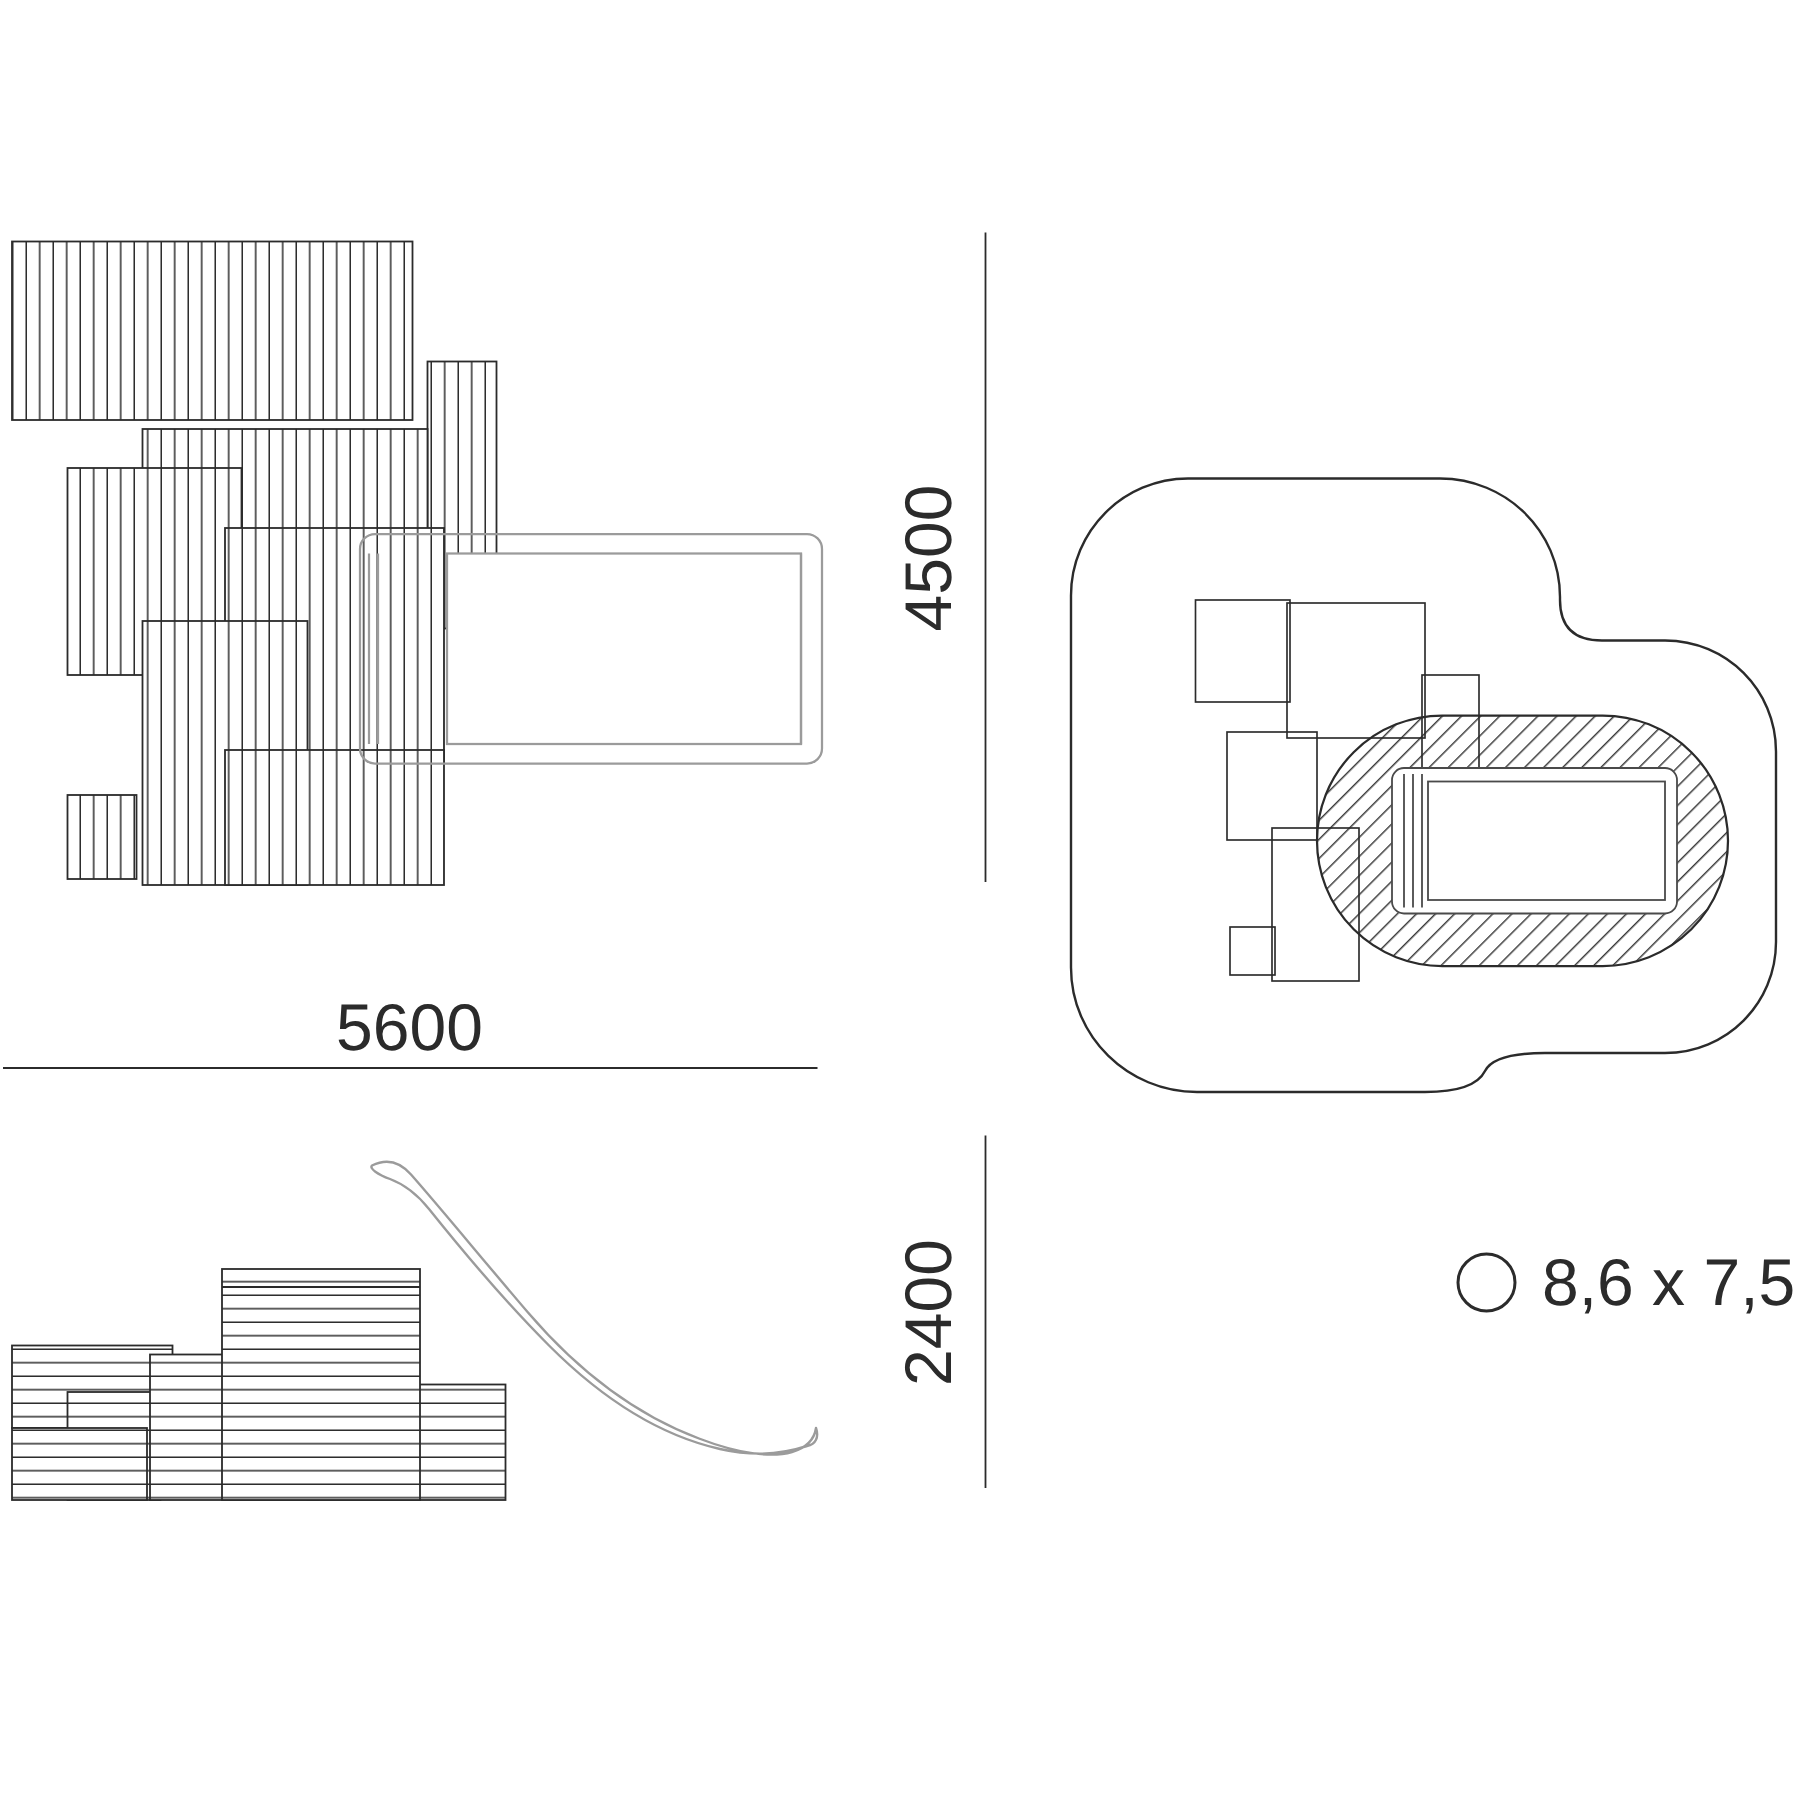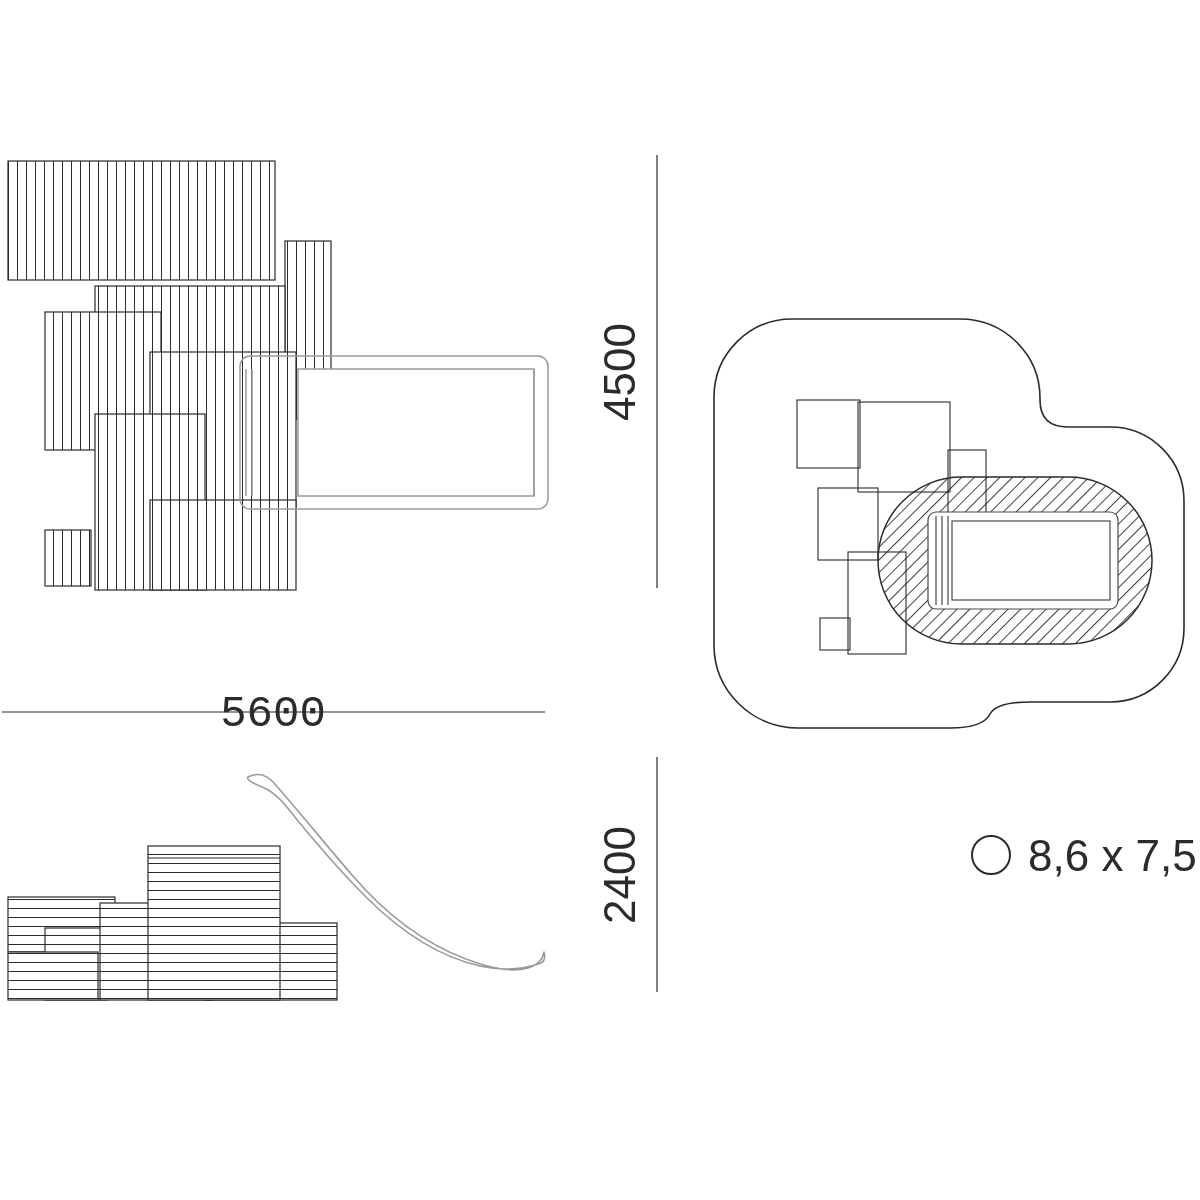--- a/index.html
+++ b/index.html
@@ -132,21 +132,21 @@
 
     <g stroke="#2b2b2b" stroke-width="1.2">
       <line x1="657" y1="155" x2="657" y2="588"></line>
       <line x1="2" y1="712" x2="545" y2="712"></line>
       <line x1="657" y1="757" x2="657" y2="992"></line>
     </g>
   </svg>
 
   <div class="dim-label rot" style="left:620px; top:372px;">4500</div>
 
-  <div class="dim-label center" style="left:273px; top:714px;font-family:Liberation Mono, monospace;">5600</div>
+  <div class="dim-label center" style="left:273px; top:686px;">5600</div>
 
   <div class="dim-label rot" style="left:620px; top:875px;">2400</div>
 
   <div class="area-circle" style="left:971px; top:835px;"></div>
 
   <div class="area-label" style="left:1028px; top:856px;">8,6 x 7,5</div>
 
 </div>
 
 </body></html>

